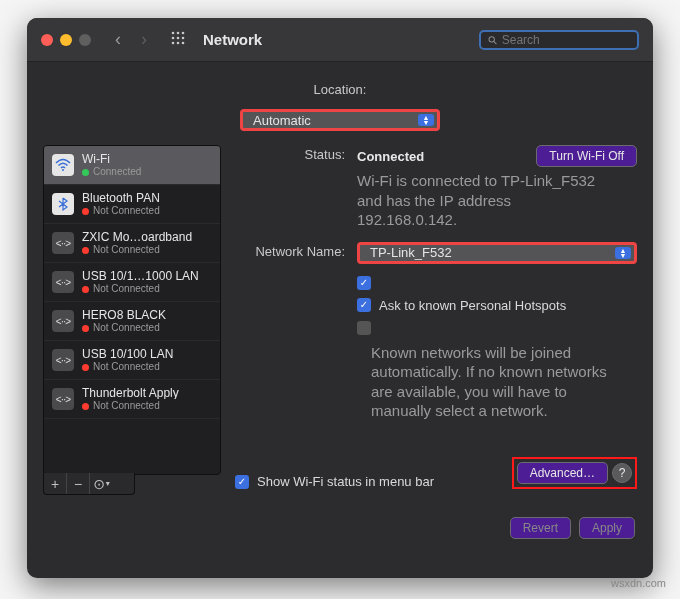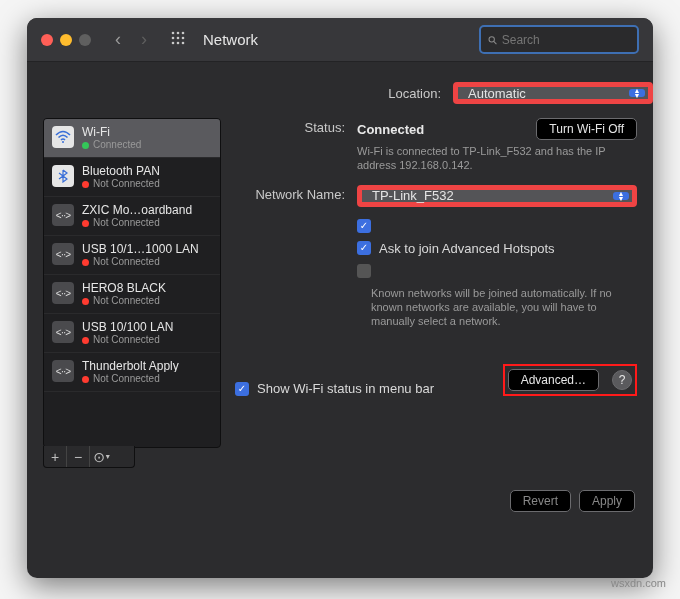--- a/index.html
+++ b/index.html
@@ -4,59 +4,59 @@
 <style>
   * { box-sizing: border-box; margin: 0; padding: 0; font-family: -apple-system, "Helvetica Neue", Arial, sans-serif; }
   body { background: #f5f5f5; width: 680px; height: 599px; position: relative; }
   .window { width: 626px; height: 560px; margin: 18px auto 0; background: #2c2c2e; border-radius: 10px; box-shadow: 0 8px 30px rgba(0,0,0,0.5); overflow: hidden; color: #ddd; }
   .titlebar { height: 44px; background: #37373a; display: flex; align-items: center; padding: 0 14px; gap: 8px; border-bottom: 1px solid #232325; }
   .traffic { display: flex; gap: 7px; margin-right: 10px; }
   .traffic span { width: 12px; height: 12px; border-radius: 50%; display: inline-block; cursor: pointer; }
   .tl-close { background: #ff5f57; } .tl-min { background: #febc2e; } .tl-max { background: #5f5f5f; }
   .nav-arrow { color: #9a9a9a; font-size: 18px; padding: 0 6px; cursor: pointer; }
   .grid-icon { color: #c9c9c9; font-size: 14px; margin: 0 10px; cursor: pointer; }
-  .title { color: #e6e6e6; font-size: 15px; font-weight: 400; }
-  .search-wrap { margin-left: auto; width: 160px; height: 29px; background: #2a2a2c; border: 2px solid #3e6fb3; border-radius: 5px; display: flex; align-items: center; padding: 0 6px; gap: 4px; }
+  .title { color: #e6e6e6; font-size: 15px; font-weight: 700; }
+  .search-wrap { margin-left: auto; width: 160px; height: 20px; background: #2a2a2c; border: 2px solid #3e6fb3; border-radius: 5px; display: flex; align-items: center; padding: 0 6px; gap: 4px; }
   .search-wrap svg { width: 12px; height: 12px; }
   .search-wrap input { background: transparent; border: none; outline: none; color: #bbb; font-size: 12px; width: 100%; }
-  .location-row { display: flex; align-items: center; justify-content: flex-end; gap: 12px; padding: 20px 0 14px; color: #c9c9c9; font-size: 13px; }
-  .popup { position: relative; background: #545457; border: 5px solid #ef4444; border-radius: 4px; height: 22px; display: flex; align-items: center; padding: 0 22px 0 10px; font-size: 13px; color: #e4e4e4; cursor: pointer; }
+  .location-row { display: flex; align-items: center; justify-content: flex-end; gap: 12px; padding: 20px 0 14px; color: #c9c9c9; font-size: 13px; flex-direction: column; }
+  .popup { position: relative; background: #545457; border: 3px solid #ef4444; border-radius: 4px; height: 22px; display: flex; align-items: center; padding: 0 22px 0 10px; font-size: 13px; color: #e4e4e4; cursor: pointer; }
   .popup .arrows { position: absolute; right: 3px; top: 2px; bottom: 2px; width: 16px; background: #3c6fe0; border-radius: 3px; display: flex; flex-direction: column; align-items: center; justify-content: center; line-height: 5px; font-size: 7px; color: #fff; }
   .loc-popup { width: 200px; }
   .body { display: flex; gap: 14px; padding: 0 16px 12px; }
   .sidebar { width: 178px; display: flex; flex-direction: column; }
   .sidebar-list { background: #1f1f21; border: 1px solid #0f0f10; border-radius: 4px; height: 330px; overflow: auto; }
-  .srow { display: flex; align-items: flex-start; gap: 8px; padding: 7px 8px; border-bottom: 1px solid #2a2a2c; cursor: pointer; }
+  .srow { display: flex; align-items: center; gap: 8px; padding: 7px 8px; border-bottom: 1px solid #2a2a2c; cursor: pointer; }
   .srow.selected { background: #5a5a5e; }
   .srow .icn { width: 22px; height: 22px; background: #e6e6e6; border-radius: 4px; display: flex; align-items: center; justify-content: center; color: #333; flex-shrink: 0; }
   .srow .icn.dark { background: #4a4a4d; color: #ddd; font-size: 10px; letter-spacing: -1px; }
   .srow .txts { display: flex; flex-direction: column; line-height: 1; gap: 2px; overflow: hidden; }
   .srow .name { font-size: 12px; color: #e6e6e6; white-space: nowrap; overflow: hidden; text-overflow: ellipsis; }
   .srow .stat { font-size: 10px; color: #9a9a9a; display: flex; align-items: center; gap: 4px; }
   .dot { width: 7px; height: 7px; border-radius: 50%; display: inline-block; }
   .dot.green { background: #34c759; } .dot.red { background: #ff3b30; }
   .sidebar-tools { background: #2a2a2c; border: 1px solid #0f0f10; border-top: none; border-radius: 0 0 4px 4px; height: 22px; display: flex; align-items: center; margin-top: -2px; width: 92px; }
   .tool-btn { width: 23px; height: 100%; display: flex; align-items: center; justify-content: center; color: #bfbfbf; font-size: 14px; cursor: pointer; border-right: 1px solid #444; }
   .tool-btn:last-child { border-right: none; }
   .main { flex: 1; display: flex; flex-direction: column; font-size: 13px; color: #d9d9d9; }
   .frow { display: flex; align-items: flex-start; gap: 12px; margin-bottom: 12px; }
   .flabel { width: 110px; text-align: right; color: #c9c9c9; padding-top: 2px; }
   .fval { flex: 1; }
   .status-line { display: flex; align-items: center; justify-content: space-between; }
   .status-word { font-weight: 600; color: #e8e8e8; font-size: 13px; }
-  .btn { background: #000000; border: 1px solid #6b6b6e; color: #e6e6e6; border-radius: 5px; font-size: 12px; padding: 3px 12px; cursor: pointer; }
-  .desc { font-size: 11px; color: #9a9a9a; margin-top: 4px; line-height: 1.3; max-width: 250px; }
+  .btn { background: #4c1d95; border: 1px solid #6b6b6e; color: #e6e6e6; border-radius: 5px; font-size: 12px; padding: 3px 12px; cursor: pointer; }
+  .desc { font-size: 15px; color: #9a9a9a; margin-top: 4px; line-height: 1.3; max-width: 250px; }
   .net-popup { width: 100%; }
   .chk-line { display: flex; align-items: center; gap: 8px; margin-bottom: 8px; font-size: 13px; }
   .chk { width: 14px; height: 14px; border-radius: 3px; background: #555; flex-shrink: 0; display: flex; align-items: center; justify-content: center; cursor: pointer; }
   .chk.on { background: #3c6fe0; }
   .chk.on::after { content: "✓"; color: #fff; font-size: 10px; line-height: 1; }
   .footer-row { display: flex; align-items: flex-end; gap: 8px; margin-top: 24px; }
   .help-btn { width: 20px; height: 20px; border-radius: 50%; background: #5a5a5d; border: 1px solid #6b6b6e; color: #e6e6e6; display: flex; align-items: center; justify-content: center; font-size: 12px; cursor: pointer; }
-  .highlight-box { border: 2px solid #ff1a1a; padding: 3px; display: flex; align-items: center; gap: 13px; }
+  .highlight-box { border: 2px solid #ff1a1a; padding: 3px; display: flex; align-items: center; gap: 4px; }
   .bottom-buttons { display: flex; justify-content: flex-end; gap: 8px; padding: 10px 18px 14px; }
   .bottom-buttons .btn { color: #888; }
   .watermark { position: absolute; bottom: 10px; right: 14px; font-size: 11px; color: #888; }
 </style>
 </head>
 <body>
 
 <div class="window">
   <div class="titlebar">
     <div class="traffic">
@@ -203,21 +203,21 @@
       </div>
 
       <div class="frow">
         <div class="flabel"></div>
         <div class="fval">
           <div class="chk-line">
             <span class="chk on"></span>
           </div>
           <div class="chk-line">
             <span class="chk on"></span>
-            <span>Ask to join Advanced Hotspots</span>
+            <span>Ask to known Personal Hotspots</span>
           </div>
           <div class="chk-line">
             <span class="chk"></span>
           </div>
           <div class="desc" style="margin-left:14px">Known networks will be joined automatically. If no known networks are available, you will have to manually select a network.</div>
         </div>
       </div>
 
       <div class="footer-row">
         <span class="chk on"></span>

